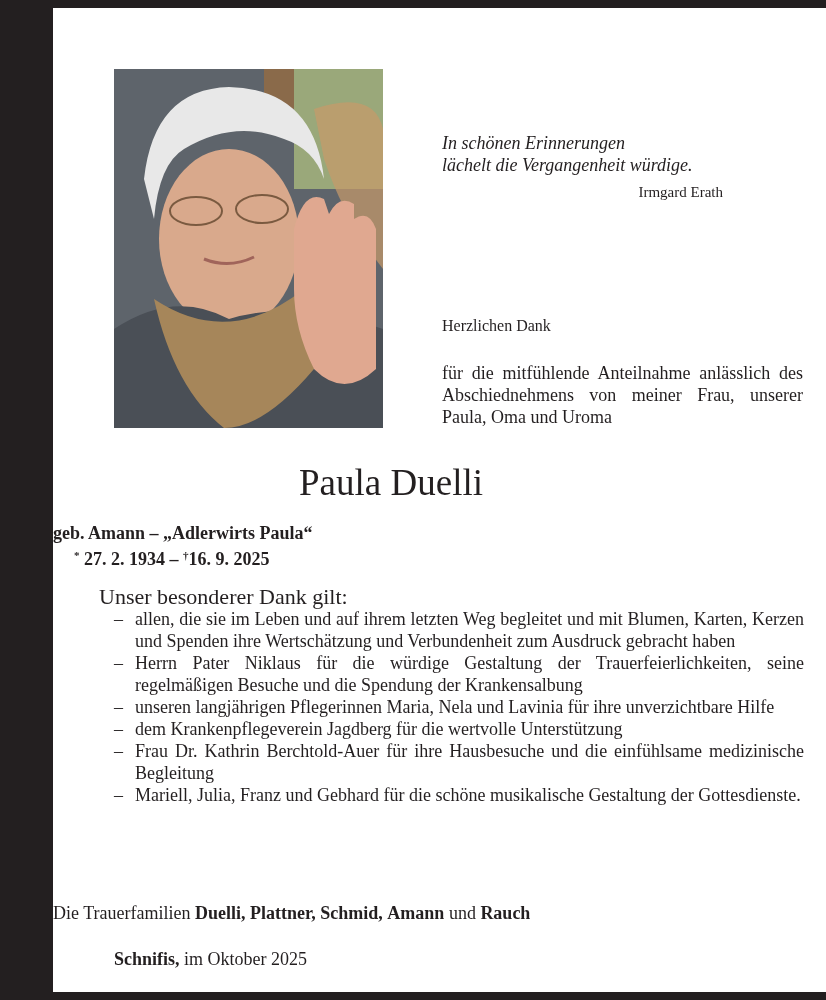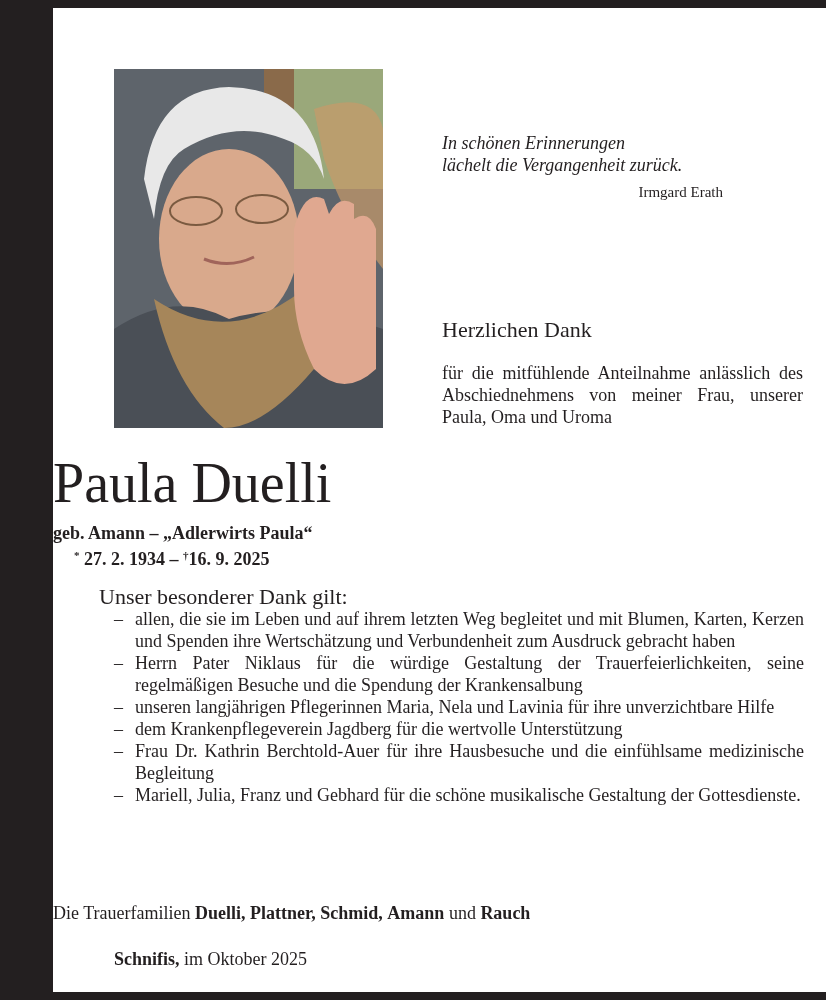--- a/index.html
+++ b/index.html
@@ -37,36 +37,37 @@
     .quote-author {
       position: absolute;
       left: 389px; top: 176px;
       width: 281px;
       text-align: right;
       font-size: 15px;
     }
     .thanks-title {
       position: absolute;
       left: 389px; top: 309px;
-      font-size: 22px;
+      font-size: 16px;
     }
     .thanks-body {
       position: absolute;
       left: 389px; top: 354px;
       width: 361px;
       font-size: 18px;
       line-height: 22px;
       text-align: justify;
       hyphens: manual;
     }
     .name {
       position: absolute;
       left: 0; top: 447px;
       width: 676px;
-      font-size: 56px;
+      text-align: center;
+      font-size: 37px;
       line-height: 56px;
     }
     .subline {
       position: absolute;
       left: 0; width: 810px;
       font-weight: bold;
       font-size: 18px;
       line-height: 22px;
     }
     .subline.one { top: 514px; }
@@ -126,21 +127,21 @@
       <ellipse cx="148" cy="140" rx="26" ry="14" fill="none" stroke="#7a5a40" stroke-width="2"></ellipse>
       <path d="M90 190 Q115 200 140 188" stroke="#a0645a" stroke-width="3" fill="none"></path>
       <path d="M0 260 Q60 220 115 250 Q180 230 269 260 L269 359 L0 359 Z" fill="#4a4f56"></path>
       <path d="M40 230 Q115 280 190 220 L200 300 Q150 359 110 359 Q60 320 40 230 Z" fill="#a6865a"></path>
       <path d="M180 160 Q190 120 210 130 L215 145 Q225 125 240 135 L240 150 Q255 140 262 160 L262 300 Q230 330 200 300 Q180 260 180 220 Z" fill="#e0a890"></path>
     </svg>
   </div>
 
   <div class="quote">
     <div>In schönen Erinnerungen</div>
-    <div>lächelt die Vergangenheit zurück.</div>
+    <div>lächelt die Vergangenheit würdige.</div>
   </div>
   <div class="quote-author">Irmgard Erath</div>
 
   <div class="thanks-title">Herzlichen Dank</div>
   <div class="thanks-body">für die mitfühlende Anteilnahme anläss­lich des Abschiednehmens von meiner Frau, unserer Paula, Oma und Uroma</div>
 
   <div class="name">Paula Duelli</div>
   <div class="subline one">geb. Amann – „Adlerwirts Paula“</div>
   <div class="subline two">
     <sup>*</sup>

